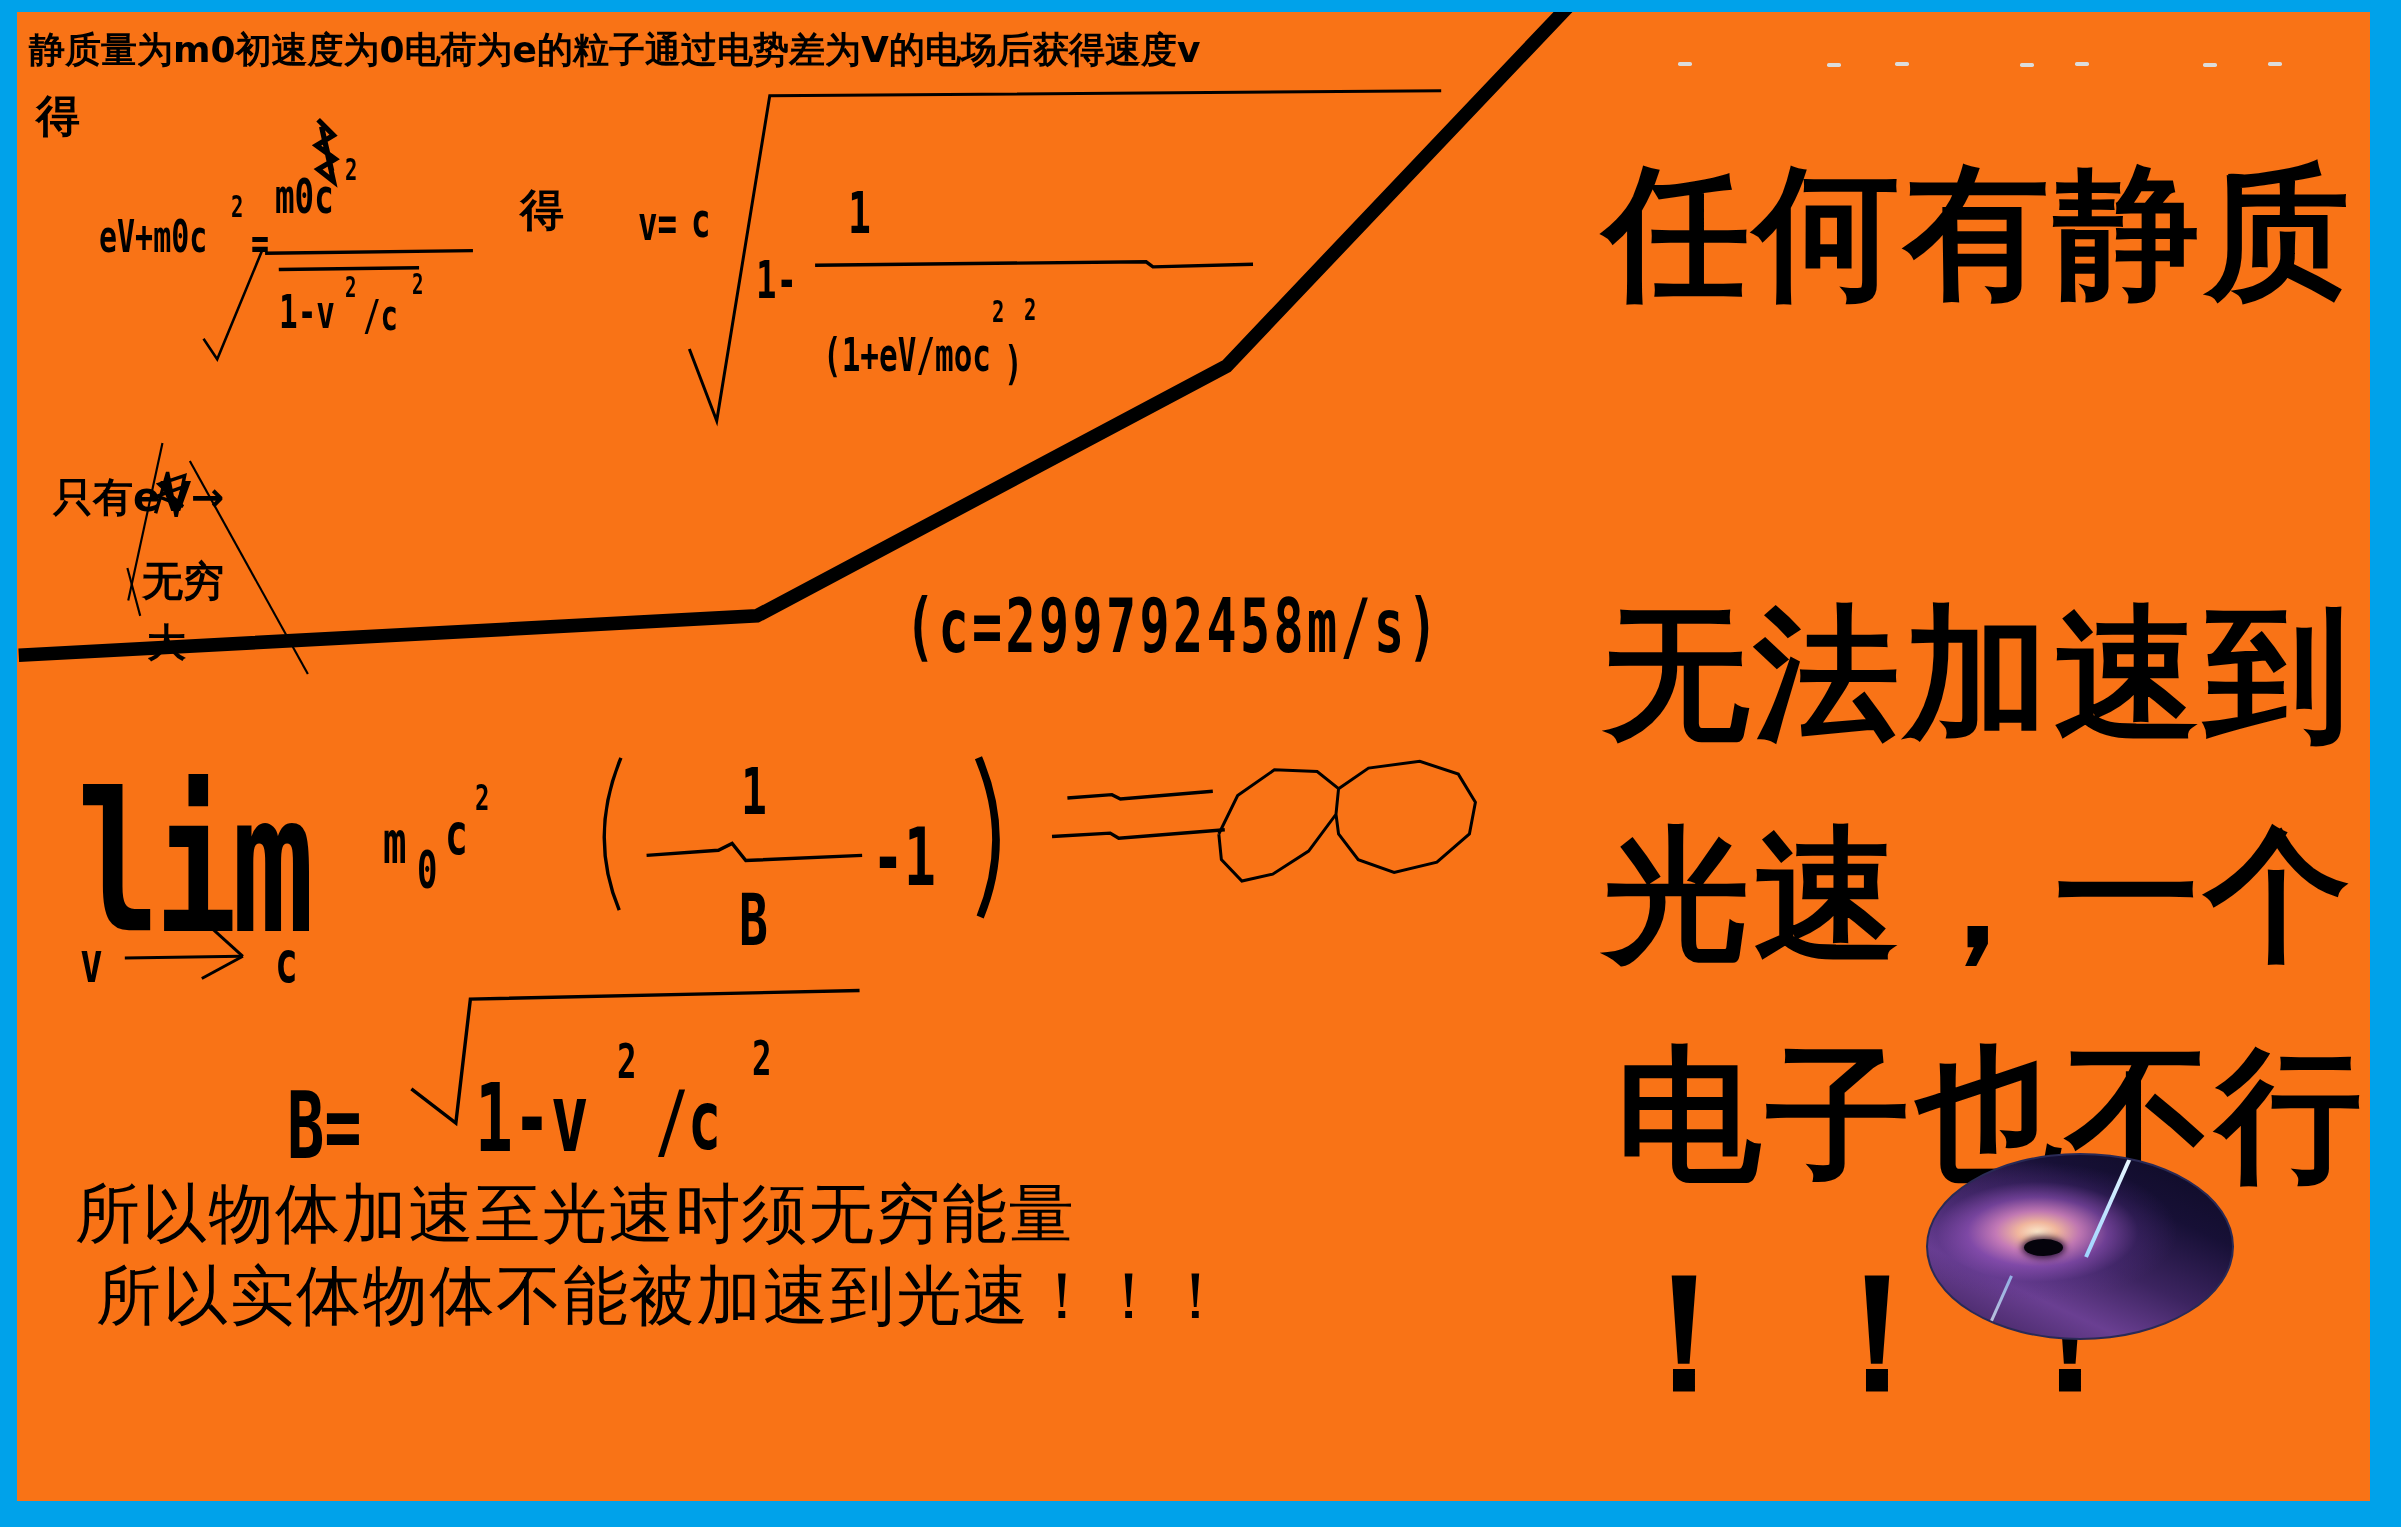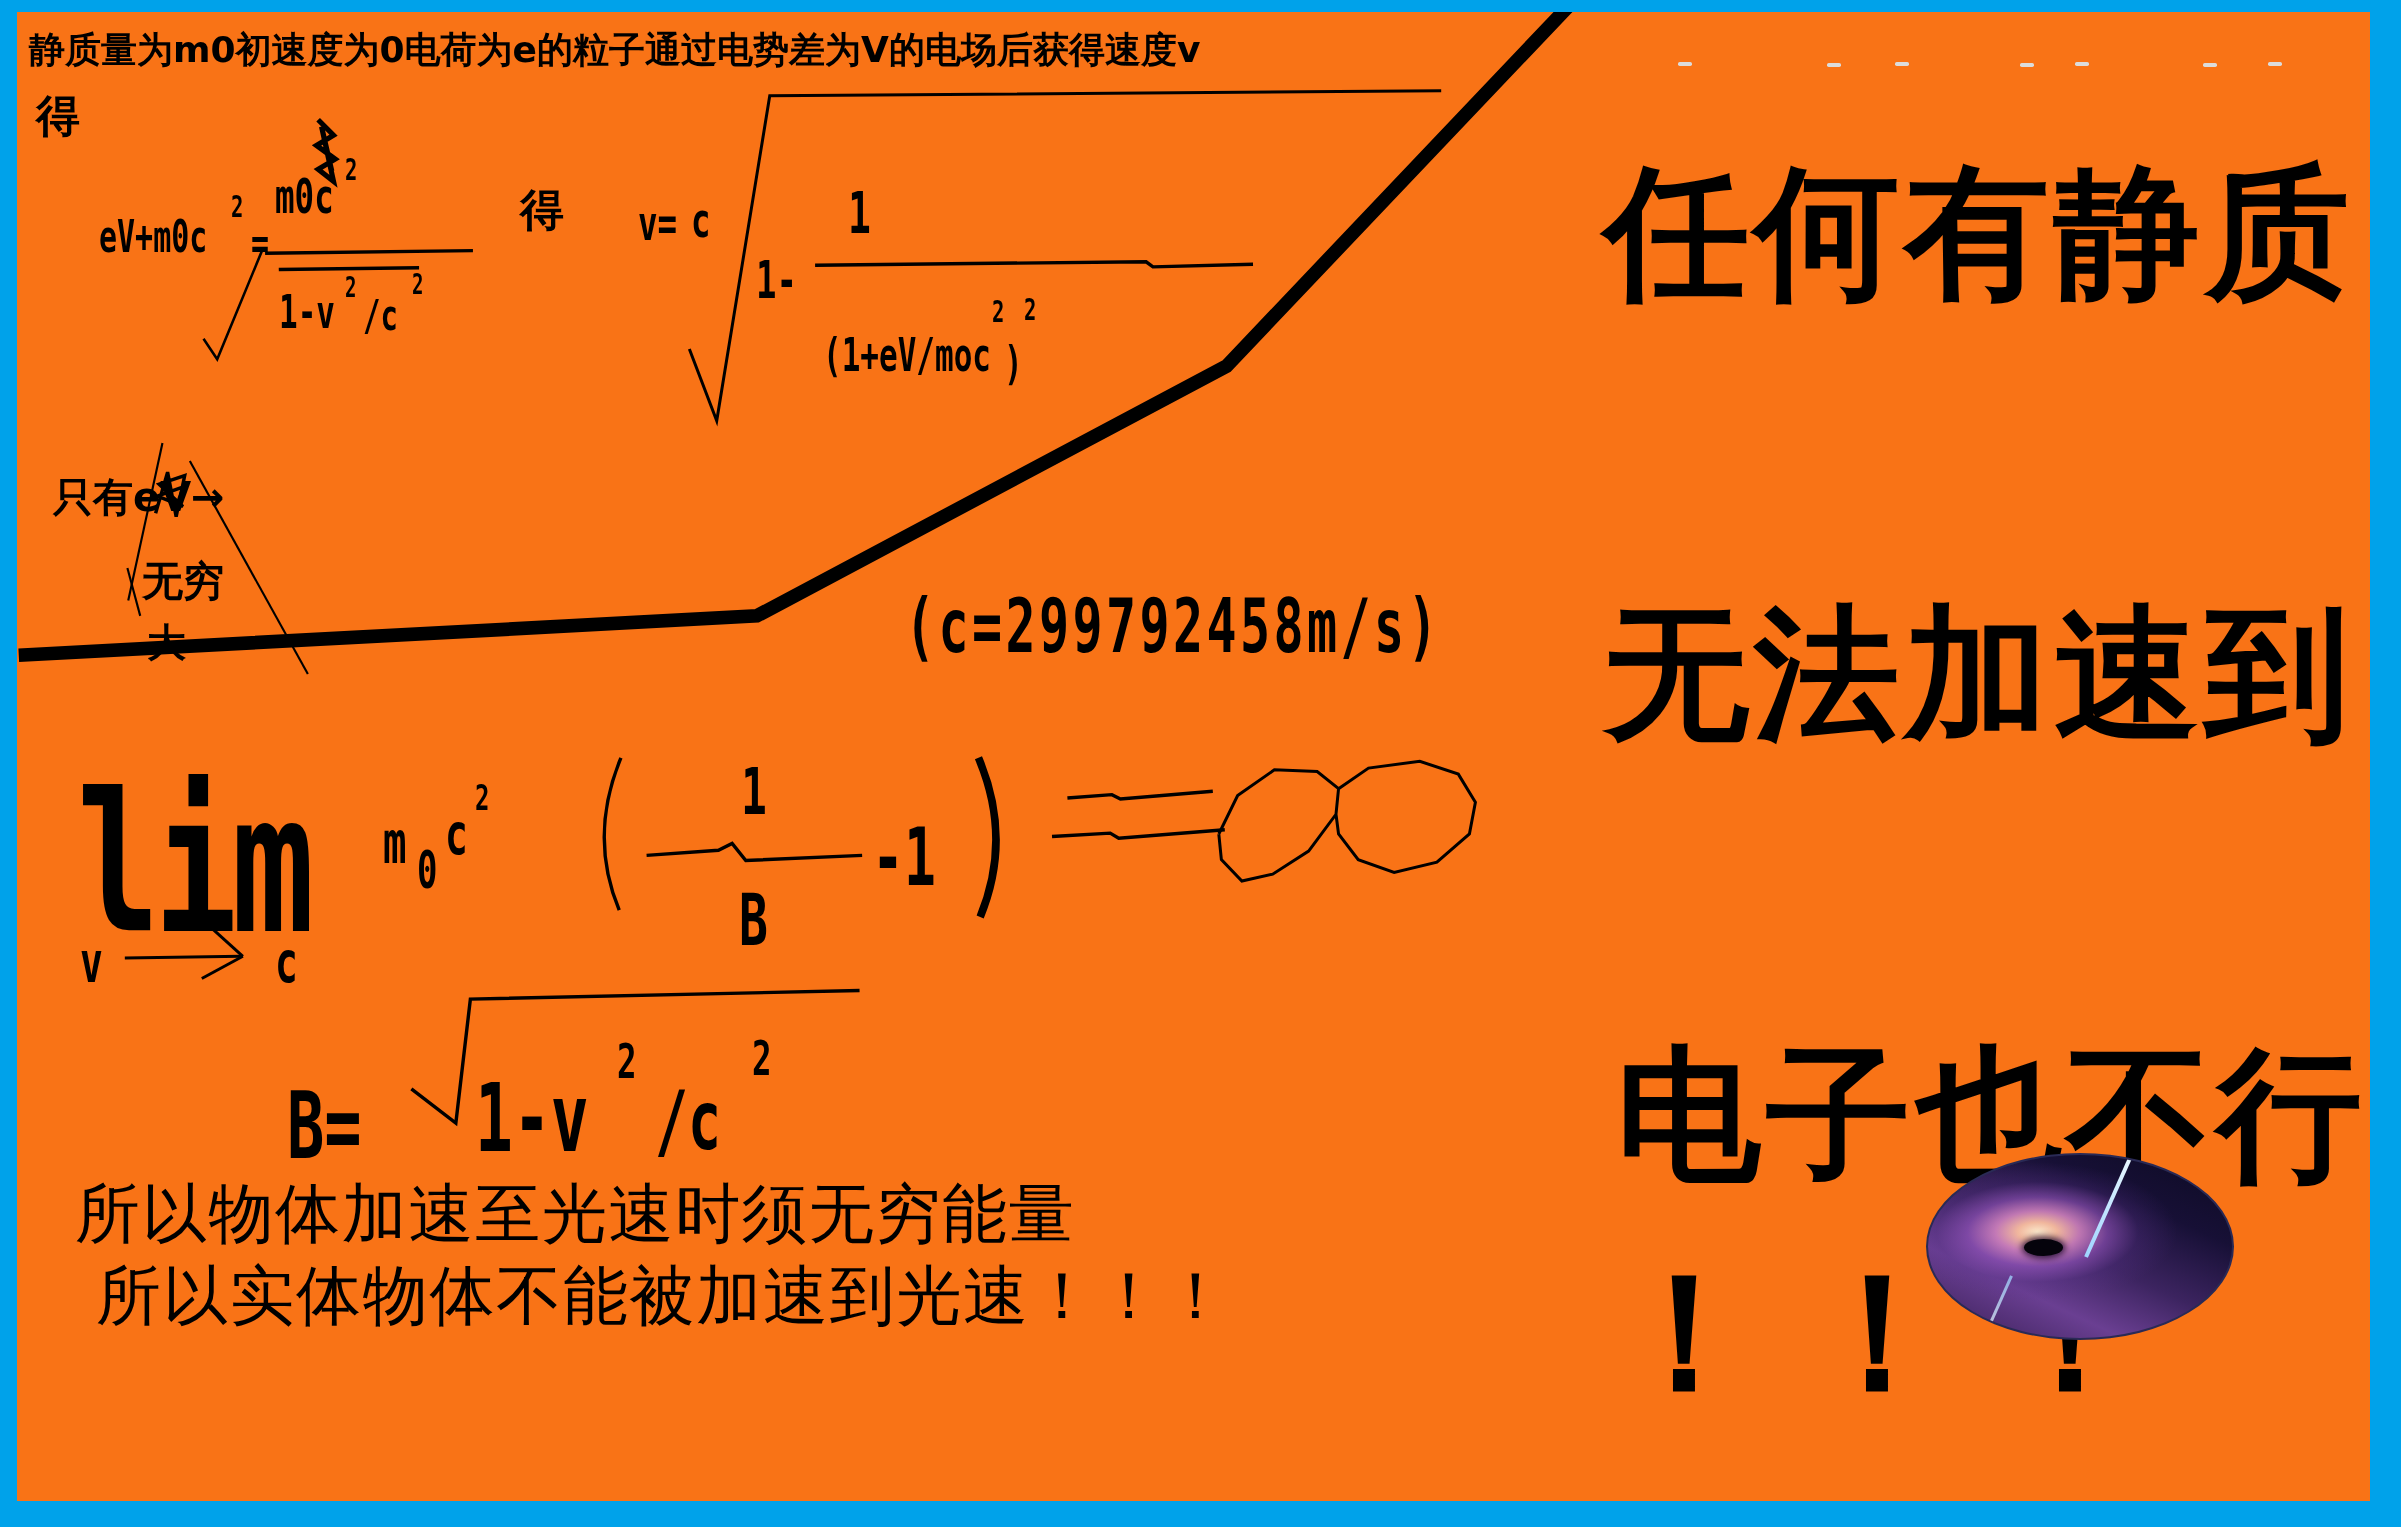--- a/index.html
+++ b/index.html
@@ -142,20 +142,21 @@
   <div class="abs tm sY" style="left:458px;top:1052px;font-size:63px;">1-v</div>
   <div class="abs tm sY" style="left:600px;top:1021px;font-size:32.5px;">2</div>
   <div class="abs tm sY" style="left:638px;top:1060px;font-size:55px;">/c</div>
   <div class="abs tm sY" style="left:735px;top:1018px;font-size:32.5px;">2</div>
 
   <div class="abs serifline" style="left:79px;top:1240px;font-size:65px;">所以实体物体不能被加速到光速！！！</div>
   <div class="abs serifline" style="left:58px;top:1158px;font-size:65px;">所以物体加速至光速时须无穷能量</div>
 
   <div class="abs bigline" style="left:1587px;top:125px;">任何有静质</div>
   <div class="abs bigline" style="left:1587px;top:566px;">无法加速到</div>
+  <div class="abs bigline" style="left:1587px;top:787px;">光速，一个</div>
   <div class="abs bigline" style="left:1587px;top:1007px;margin-left:12px;">电子也不行</div>
   <div class="abs bang" style="left:1587px;top:1214px;">！！！</div>
 
   <div class="logo">
     <div class="jet"></div>
     <div class="jet2"></div>
     <div class="hole"></div>
   </div>
 
 </div>

